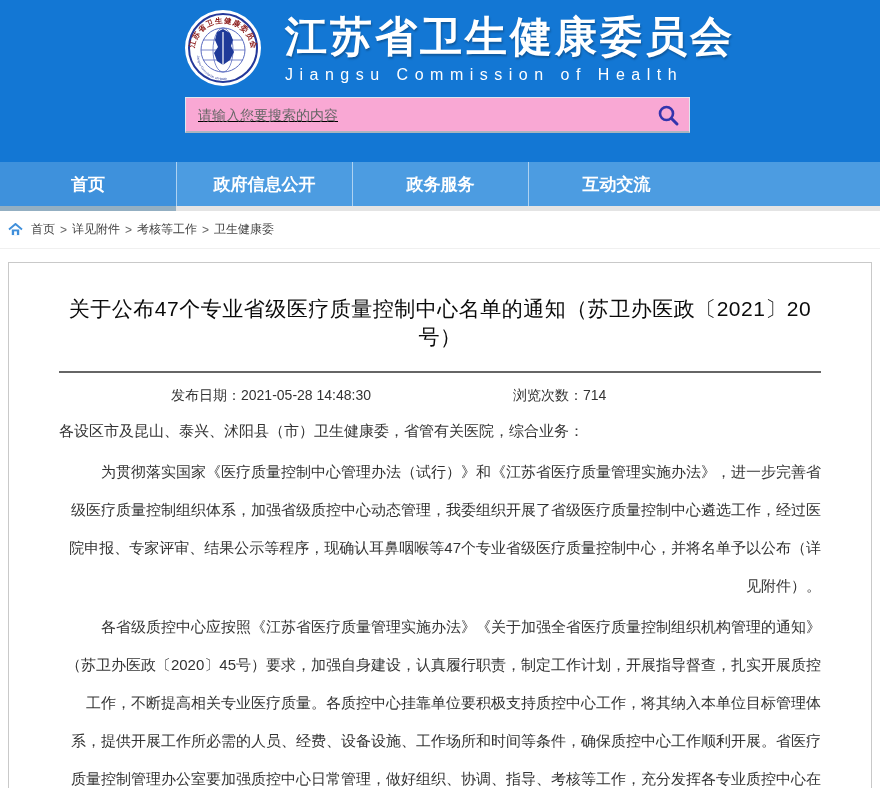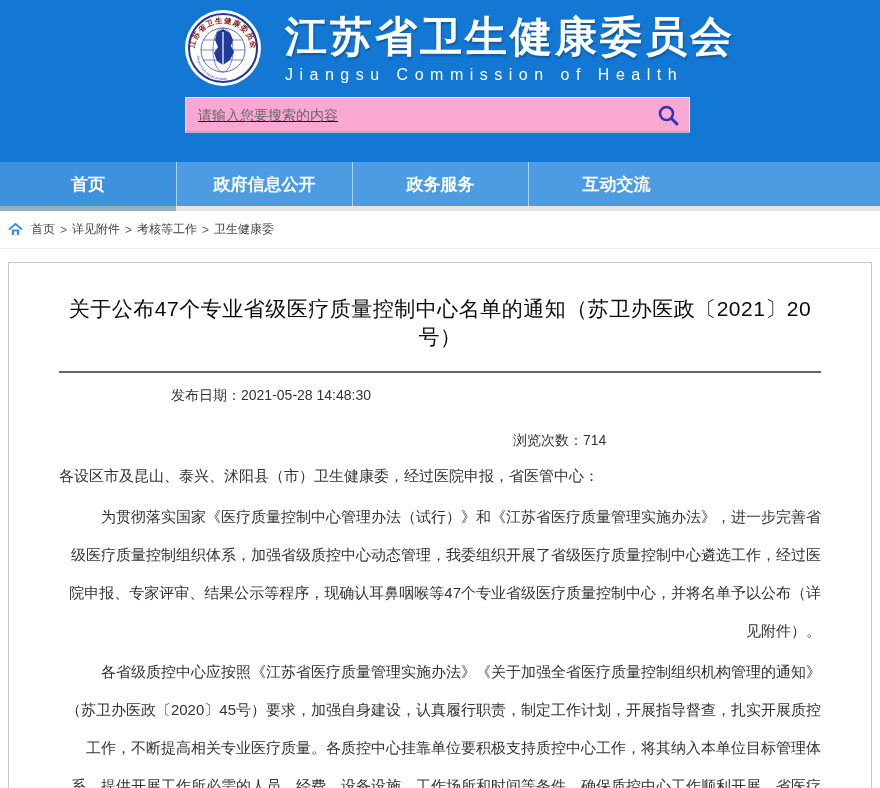--- a/index.html
+++ b/index.html
@@ -40,21 +40,21 @@
   .home-icon { width:15px; height:13px; margin-right:8px; }
   .crumb { color:#444; cursor:pointer; }
   .crumb-sep { margin:0 5px; color:#666; }
 
   
   .card { margin:13px 8px 0 8px; border:1px solid #c9c9c9; background:#fff; height:560px; }
   .article-title { text-align:center; font-size:21px; font-weight:normal; color:#0a0a0a;
     padding:32px 40px 0 40px; letter-spacing:0.5px; }
   .divider { border:none; height:2px; background:#666; margin:20px 50px 0 50px; }
   .meta-row { display:flex; margin-top:14px; padding-left:162px; font-size:14px; color:#333; }
-  .meta-views { margin-left:142px;margin-top:45px; }
+  .meta-views { margin-left:142px; }
   .article-body { padding:4px 50px 0 50px; font-size:15px; color:#333; line-height:38px; }
   .article-body p { margin-top:3px; }
   .p-indent { text-indent:2em;text-align:right; }
 </style>
 </head>
 <body>
 
 <div class="header">
   <div class="brand-row">
     <svg class="logo" viewBox="0 0 80 80">
@@ -127,19 +127,19 @@
   <hr class="divider">
   <div class="meta-row">
     <span>
       <span>发布日期：</span><span>2021-05-28 14:48:30</span>
     </span>
     <span class="meta-views">
       <span>浏览次数：</span><span>714</span>
     </span>
   </div>
   <div class="article-body">
-    <p>各设区市及昆山、泰兴、沭阳县（市）卫生健康委，经过医院申报，省医管中心：</p>
+    <p>各设区市及昆山、泰兴、沭阳县（市）卫生健康委，省管有关医院，综合业务：</p>
     <p class="p-indent">为贯彻落实国家《医疗质量控制中心管理办法（试行）》和《江苏省医疗质量管理实施办法》，进一步完善省级医疗质量控制组织体系，加强省级质控中心动态管理，我委组织开展了省级医疗质量控制中心遴选工作，经过医院申报、专家评审、结果公示等程序，现确认耳鼻咽喉等47个专业省级医疗质量控制中心，并将名单予以公布（详见附件）。</p>
     <p class="p-indent">各省级质控中心应按照《江苏省医疗质量管理实施办法》《关于加强全省医疗质量控制组织机构管理的通知》（苏卫办医政〔2020〕45号）要求，加强自身建设，认真履行职责，制定工作计划，开展指导督查，扎实开展质控工作，不断提高相关专业医疗质量。各质控中心挂靠单位要积极支持质控中心工作，将其纳入本单位目标管理体系，提供开展工作所必需的人员、经费、设备设施、工作场所和时间等条件，确保质控中心工作顺利开展。省医疗质量控制管理办公室要加强质控中心日常管理，做好组织、协调、指导、考核等工作，充分发挥各专业质控中心在医疗质量管理中的作用。</p>
 
   </div>
 
 </div>
 
 </body></html>

